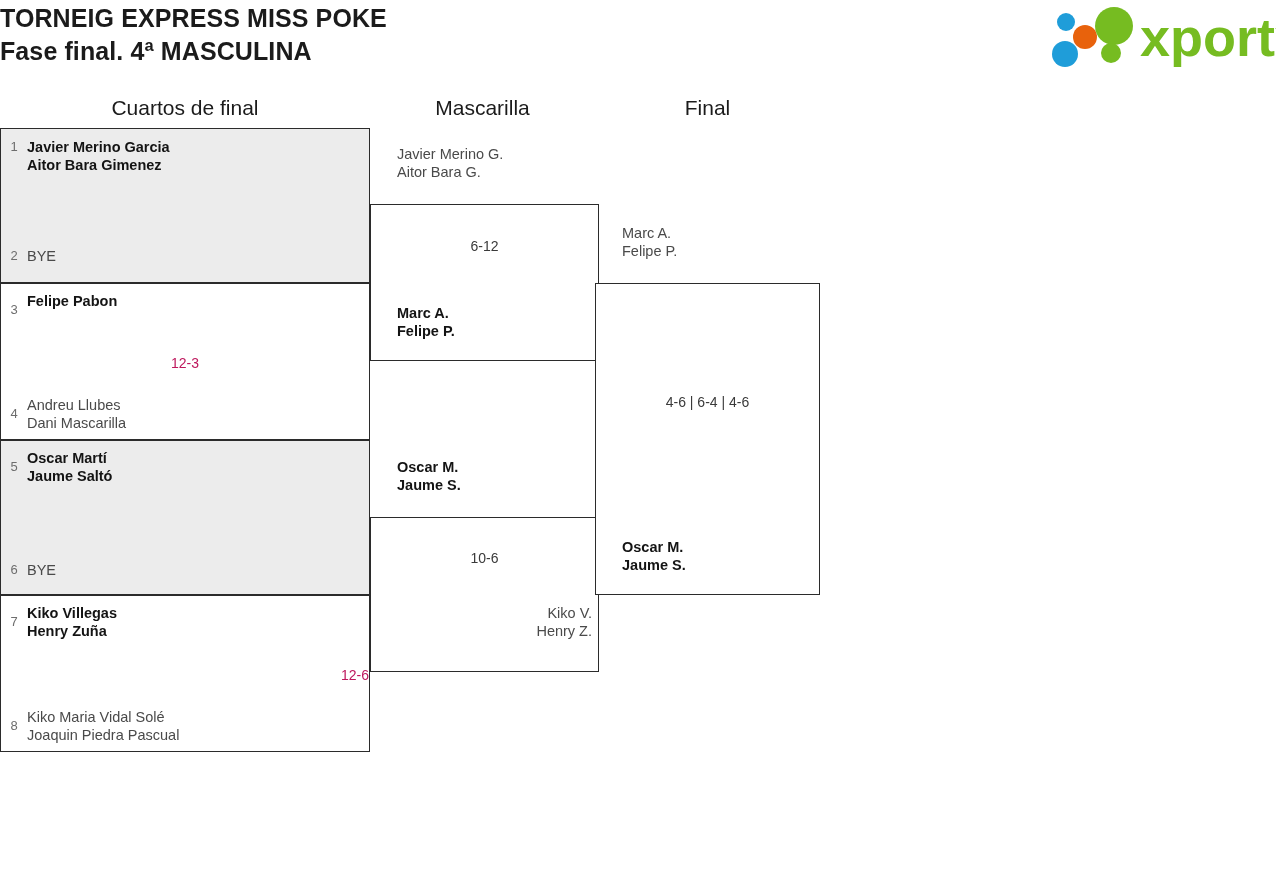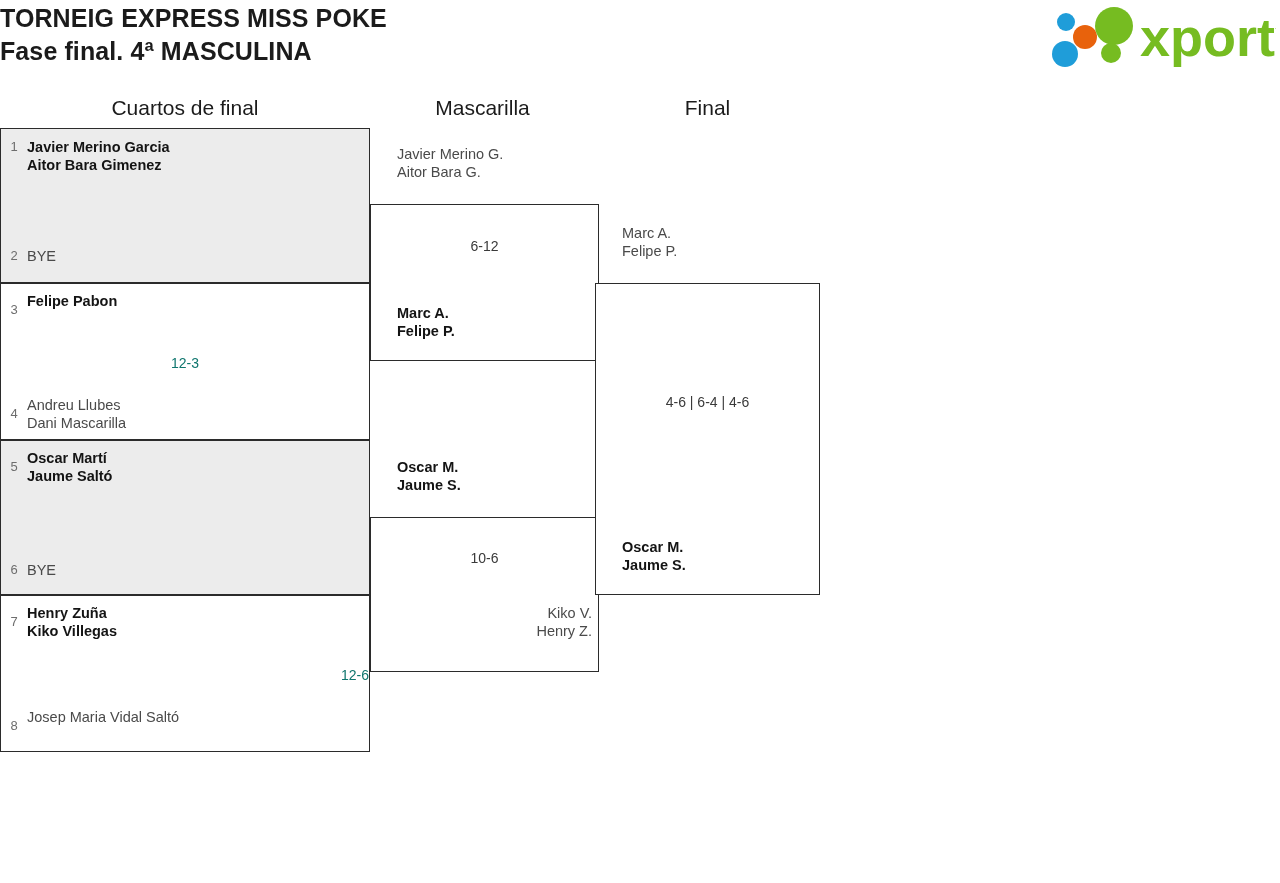--- a/index.html
+++ b/index.html
@@ -31,21 +31,21 @@
   .team{position:absolute;left:0;width:100%;box-sizing:border-box;display:flex;align-items:flex-start;}
   .seed{width:26px;flex:0 0 26px;text-align:center;font-size:13px;color:#6d6d6d;line-height:18px;padding-top:9px;}
   .names{flex:1 1 auto;padding-right:6px;}
   .nm{font-size:14.5px;line-height:18px;white-space:nowrap;}
   .winner .nm{font-weight:700;color:#141414;}
   .loser .nm{font-weight:400;color:#4a4a4a;}
   .single .nm{font-size:14.5px;}
   .team.single .seed{padding-top:0;}
   .team.single .names{padding-top:0;}
 
-  .score{position:absolute;left:0;width:100%;text-align:center;font-size:14px;color:#0f766e;}
+  .score{position:absolute;left:0;width:100%;text-align:center;font-size:14px;color:#be185d;}
   .score.r2,.score.r3{color:#3a3a3a;}
 </style>
 </head>
 <body>
 
 <div class="header">
   <div class="title-block">
     <div class="title-line">TORNEIG EXPRESS MISS POKE</div>
     <div class="title-line">Fase final. 4ª MASCULINA</div>
   </div>
@@ -120,29 +120,30 @@
       <div class="names">
         <div class="nm">BYE</div>
       </div>
     </div>
   </div>
 
   <div class="match r1 plain" style="left:0;top:595px;height:157px;">
     <div class="team winner" style="top:8px;">
       <div class="seed" style="padding-top:9px;">7</div>
       <div class="names">
+        <div class="nm">Kiko Villegas</div>
         <div class="nm">Henry Zuña</div>
-        <div class="nm">Kiko Villegas</div>
       </div>
     </div>
     <div class="score" style="top:71px;text-align:right;">12-6</div>
     <div class="team loser" style="top:112px;">
       <div class="seed" style="padding-top:9px;">8</div>
       <div class="names">
-        <div class="nm">Josep Maria Vidal Saltó</div>
+        <div class="nm">Kiko Maria Vidal Solé</div>
+        <div class="nm">Joaquin Piedra Pascual</div>
       </div>
     </div>
   </div>
 
   <div class="match r2" style="left:370px;top:204px;height:157px;">
     <div class="team loser" style="top:-60px;">
       <div class="seed" style="padding-top:0;"></div>
       <div class="names">
         <div class="nm">Javier Merino G.</div>
         <div class="nm">Aitor Bara G.</div>

